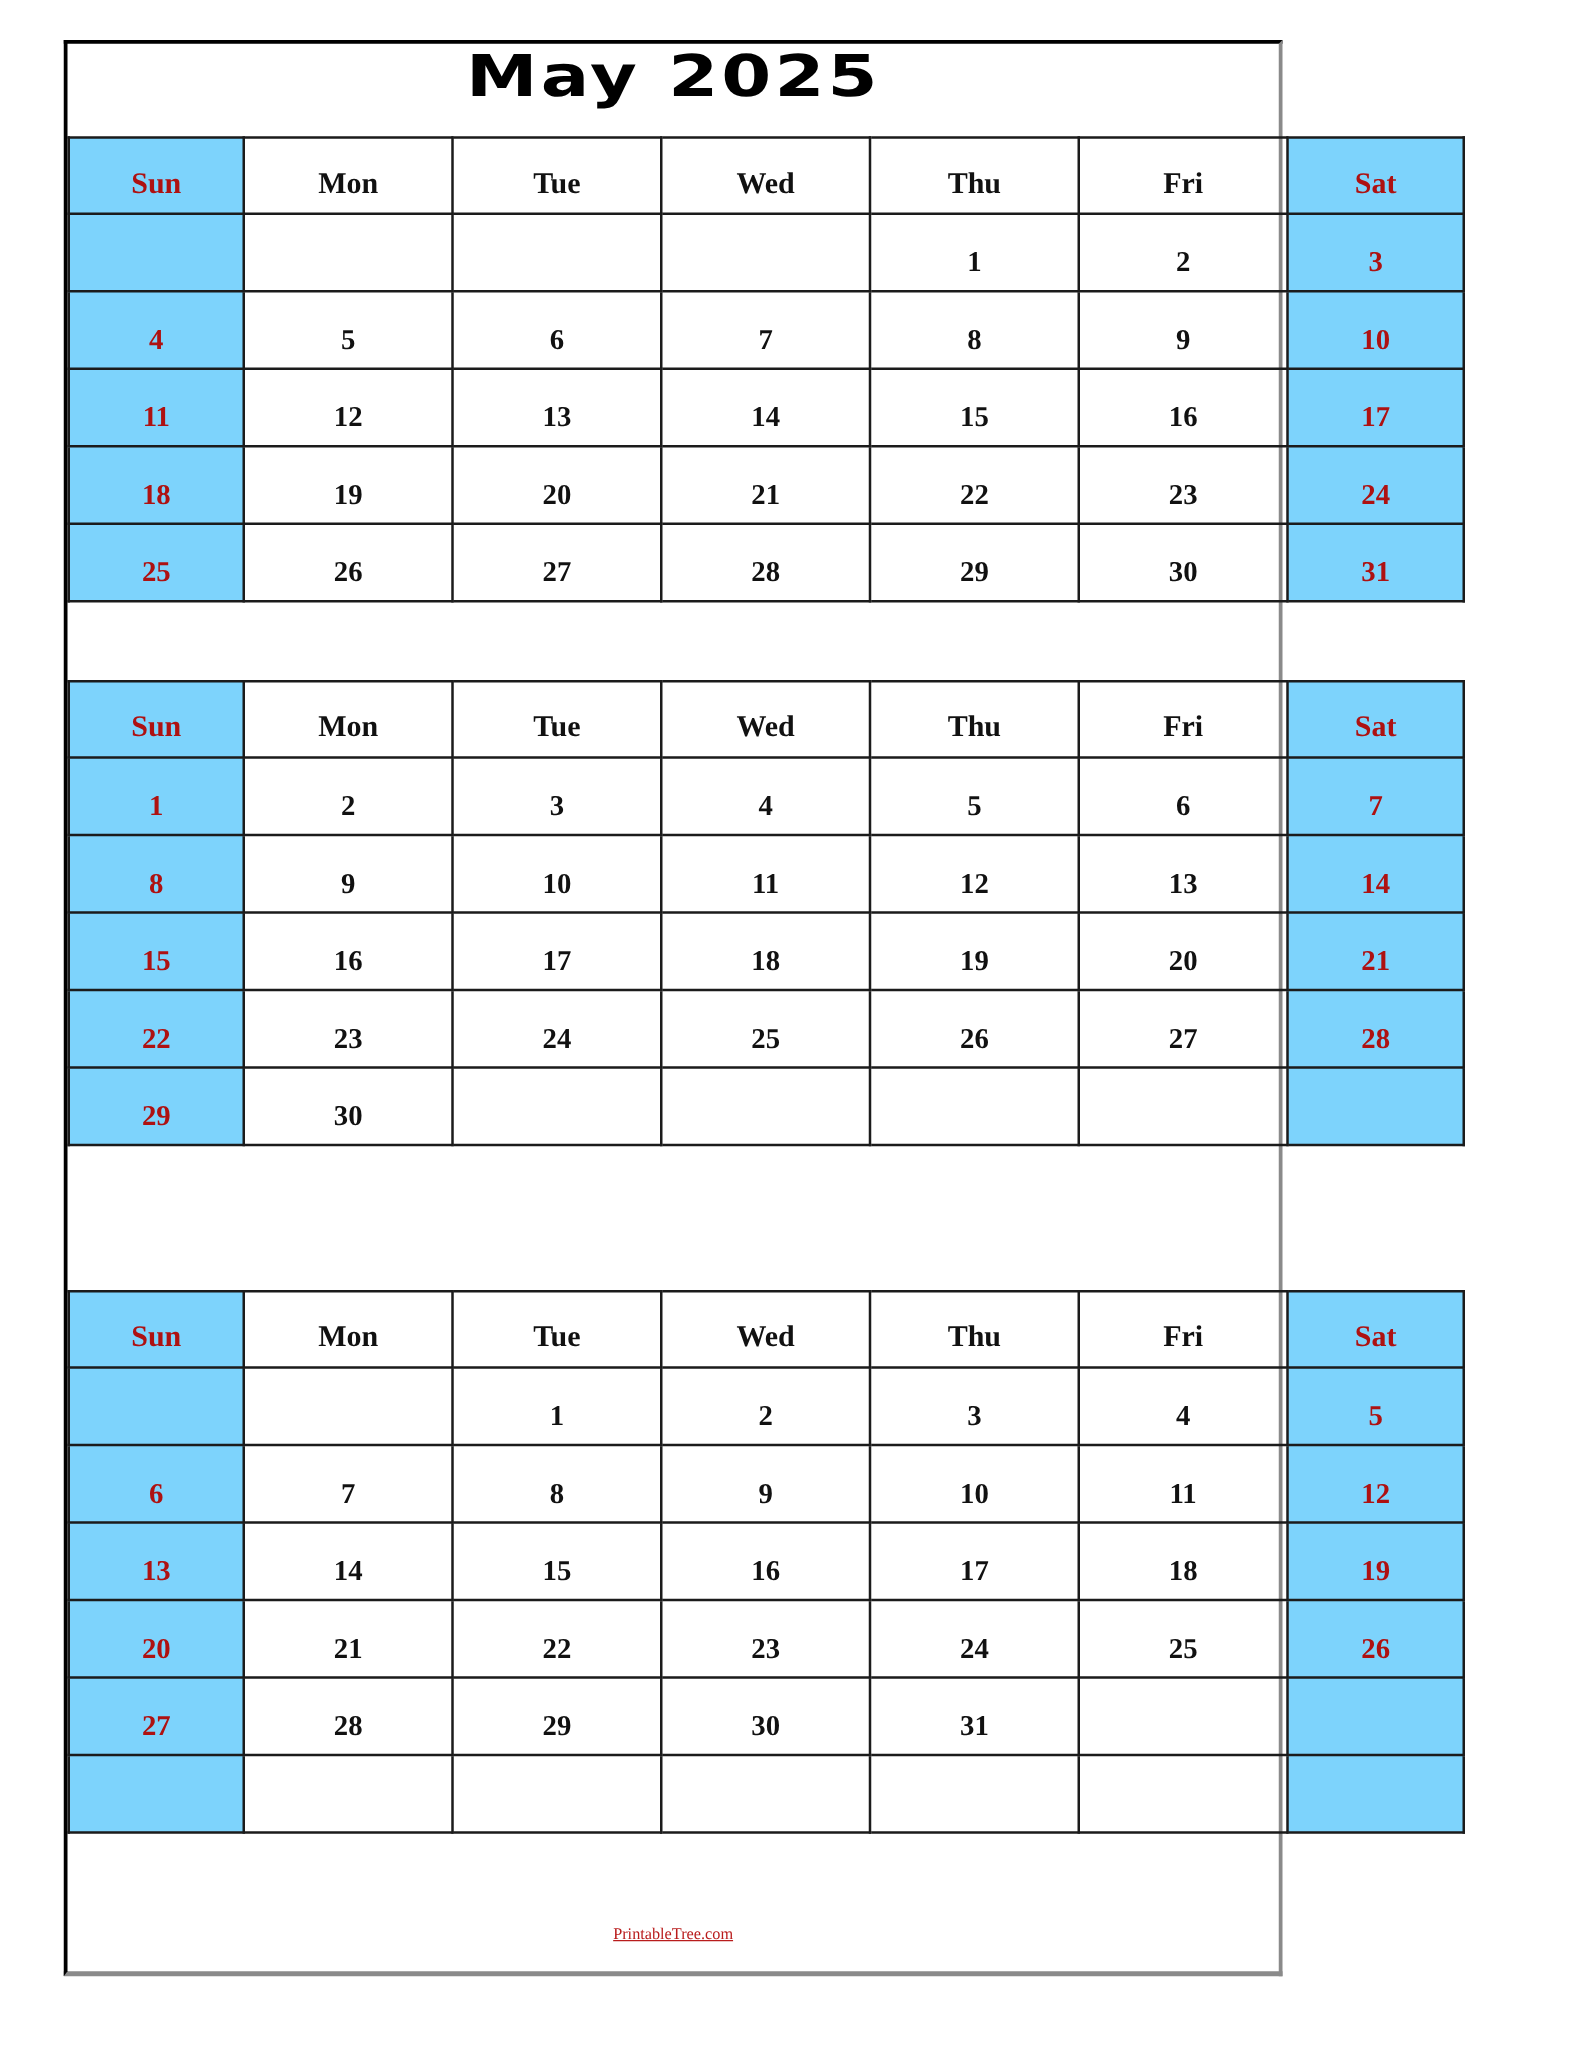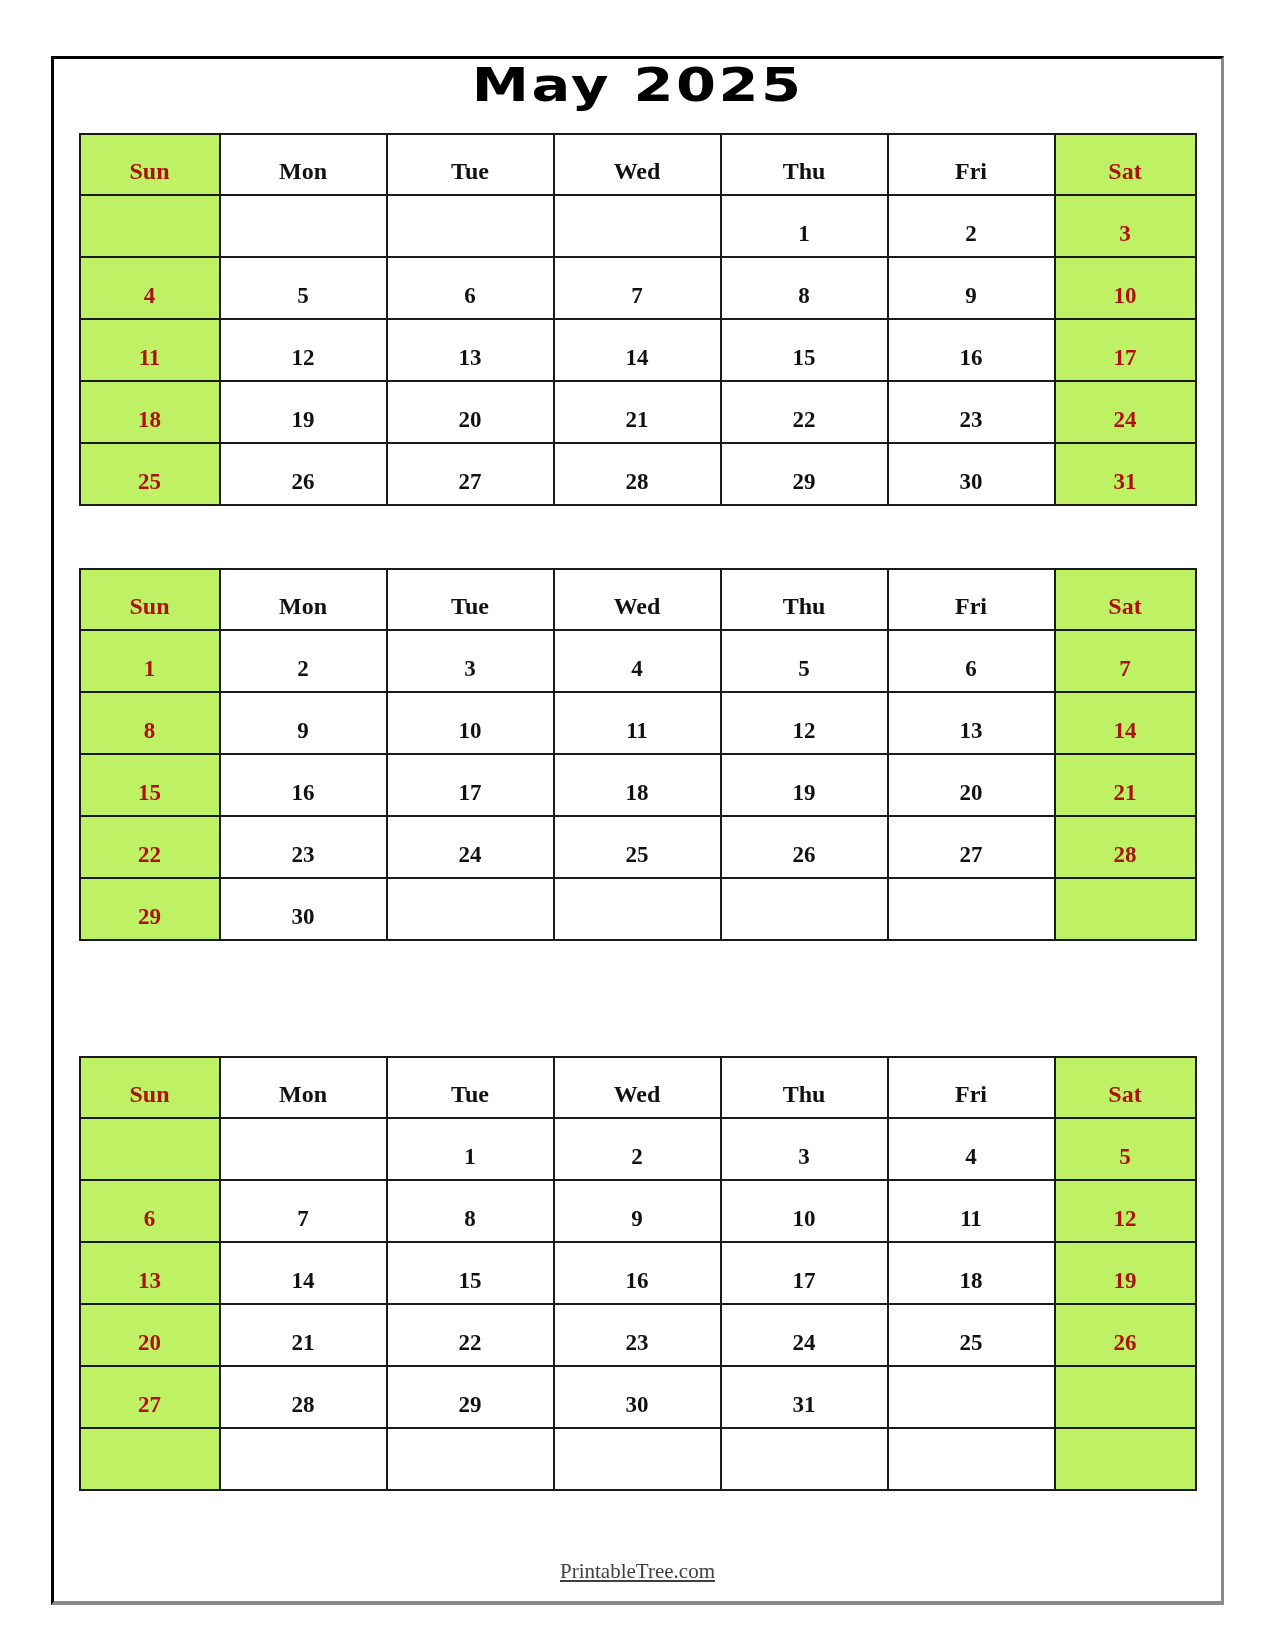--- a/index.html
+++ b/index.html
@@ -10,22 +10,22 @@
   body {
     width: 1275px;
     height: 1650px;
     position: relative;
     overflow: hidden;
     font-family: "Liberation Serif", serif;
   }
   .page-frame {
     position: absolute;
     left: 51px;
-    top: 56px;
-    width: 1173px;
+    top: 32px;
+    width: 975px;
     height: 1549px;
     box-sizing: border-box;
     border-style: solid;
     border-width: 3px 3px 4px 3px;
     border-color: #000000 #8a8a8a #8a8a8a #000000;
     background: #ffffff;
   }
   .month {
     position: absolute;
     left: 0;
@@ -70,35 +70,35 @@
   }
   table.calendar th {
     height: 61px;
     font-size: 24px;
   }
   table.calendar td {
     height: 62px;
     font-size: 23px;
   }
   table.calendar .weekend {
-    background: #bef264;
+    background: #7dd3fc;
     color: #ae1111;
   }
   .footer {
     position: absolute;
     top: 1497px;
     left: 0;
     width: 100%;
     text-align: center;
     line-height: 30px;
   }
   .footer a {
     font-family: "Liberation Serif", serif;
-    font-size: 21px;
-    color: #404040;
+    font-size: 13px;
+    color: #b91c1c;
     text-decoration: underline;
     cursor: pointer;
   }
 </style>
 </head>
 <body>
 
 <div class="page-frame">
 
   <div class="month month-may">

